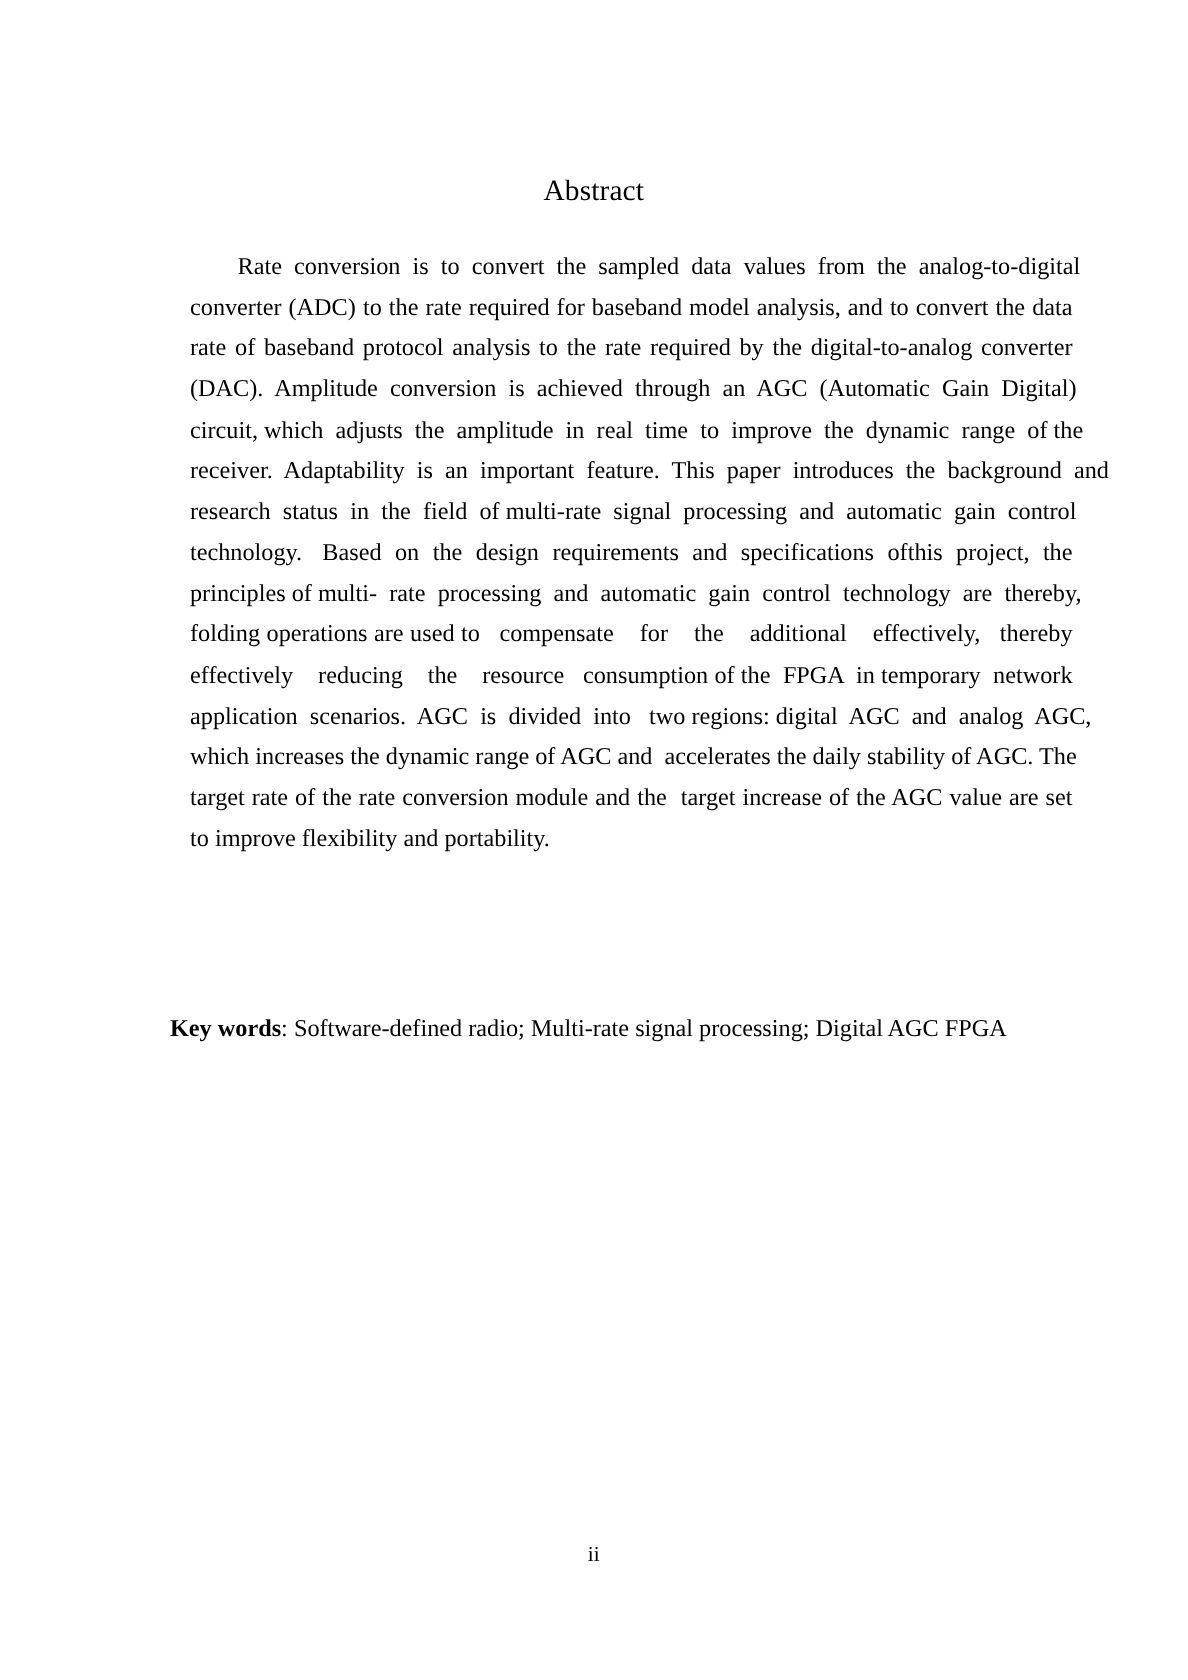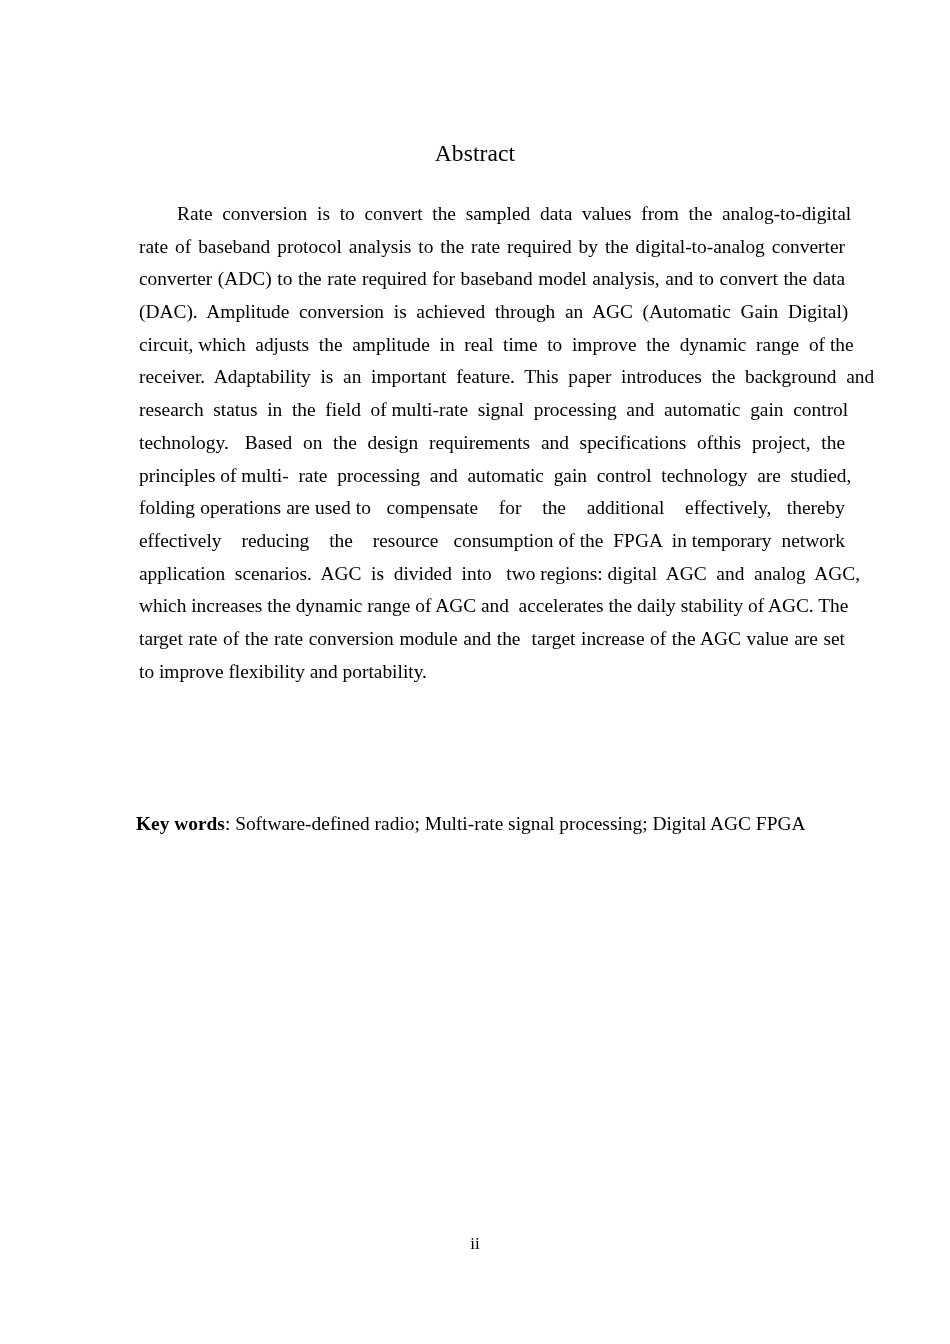--- a/index.html
+++ b/index.html
@@ -36,21 +36,21 @@
     text-align: center;
     font-size: 23.5px;
     line-height: 30px;
     letter-spacing: 0.1px;
     font-weight: 400;
   }
 
   
   .body-block {
     position: absolute;
-    left: 139px;
+    left: 152px;
     top: 198px;
     width: 706px;
     font-family: Liberation Serif, serif;
   }
 
   
   .tline {
     display: block;
     font-size: 19.4px;
     line-height: 32.7px;
@@ -99,28 +99,28 @@
 </style>
 </head>
 <body>
 
 <div class="page">
 
   <h1 class="doc-title">Abstract</h1>
 
   <div class="body-block">
     <span class="tline"><span class="indent-space"></span><span>Rate  conversion  is  to  convert  the  sampled  data  values  from  the  analog-to-digital</span></span>
+    <span class="tline"><span>converter (ADC) to the rate required for baseband model analysis, and to convert the data</span></span>
     <span class="tline"><span>rate of baseband protocol analysis to the rate required by the digital-to-analog converter</span></span>
-    <span class="tline"><span>converter (ADC) to the rate required for baseband model analysis, and to convert the data</span></span>
     <span class="tline"><span>(DAC).  Amplitude  conversion  is  achieved  through  an  AGC  (Automatic  Gain  Digital)</span></span>
     <span class="tline"><span>circuit, which  adjusts  the  amplitude  in  real  time  to  improve  the  dynamic  range  of the</span></span>
     <span class="tline"><span>receiver.  Adaptability  is  an  important  feature.  This  paper  introduces  the  background  and</span></span>
     <span class="tline"><span>research  status  in  the  field  of multi-rate  signal  processing  and  automatic  gain  control</span></span>
     <span class="tline"><span>technology.   Based  on  the  design  requirements  and  specifications  ofthis  project,  the</span></span>
-    <span class="tline"><span>principles of multi-  rate  processing  and  automatic  gain  control  technology  are  studied,</span></span>
+    <span class="tline"><span>principles of multi-  rate  processing  and  automatic  gain  control  technology  are  thereby,</span></span>
     <span class="tline"><span>folding operations are used to   compensate    for    the    additional    effectively,   thereby</span></span>
     <span class="tline"><span>effectively    reducing    the    resource   consumption of the  FPGA  in temporary  network</span></span>
     <span class="tline"><span>application  scenarios.  AGC  is  divided  into   two regions: digital  AGC  and  analog  AGC,</span></span>
     <span class="tline"><span>which increases the dynamic range of AGC and  accelerates the daily stability of AGC. The</span></span>
     <span class="tline"><span>target rate of the rate conversion module and the  target increase of the AGC value are set</span></span>
     <span class="tline ragged"><span>to improve flexibility and portability.</span></span>
   </div>
 
   <p class="keywords"><span class="kw-label">Key words</span><span>: </span><span>Software-defined radio; Multi-rate signal processing; Digital AGC FPGA</span></p>
 

